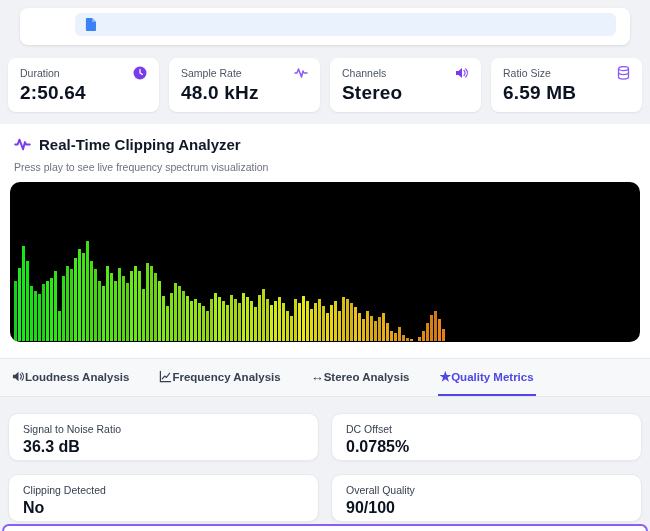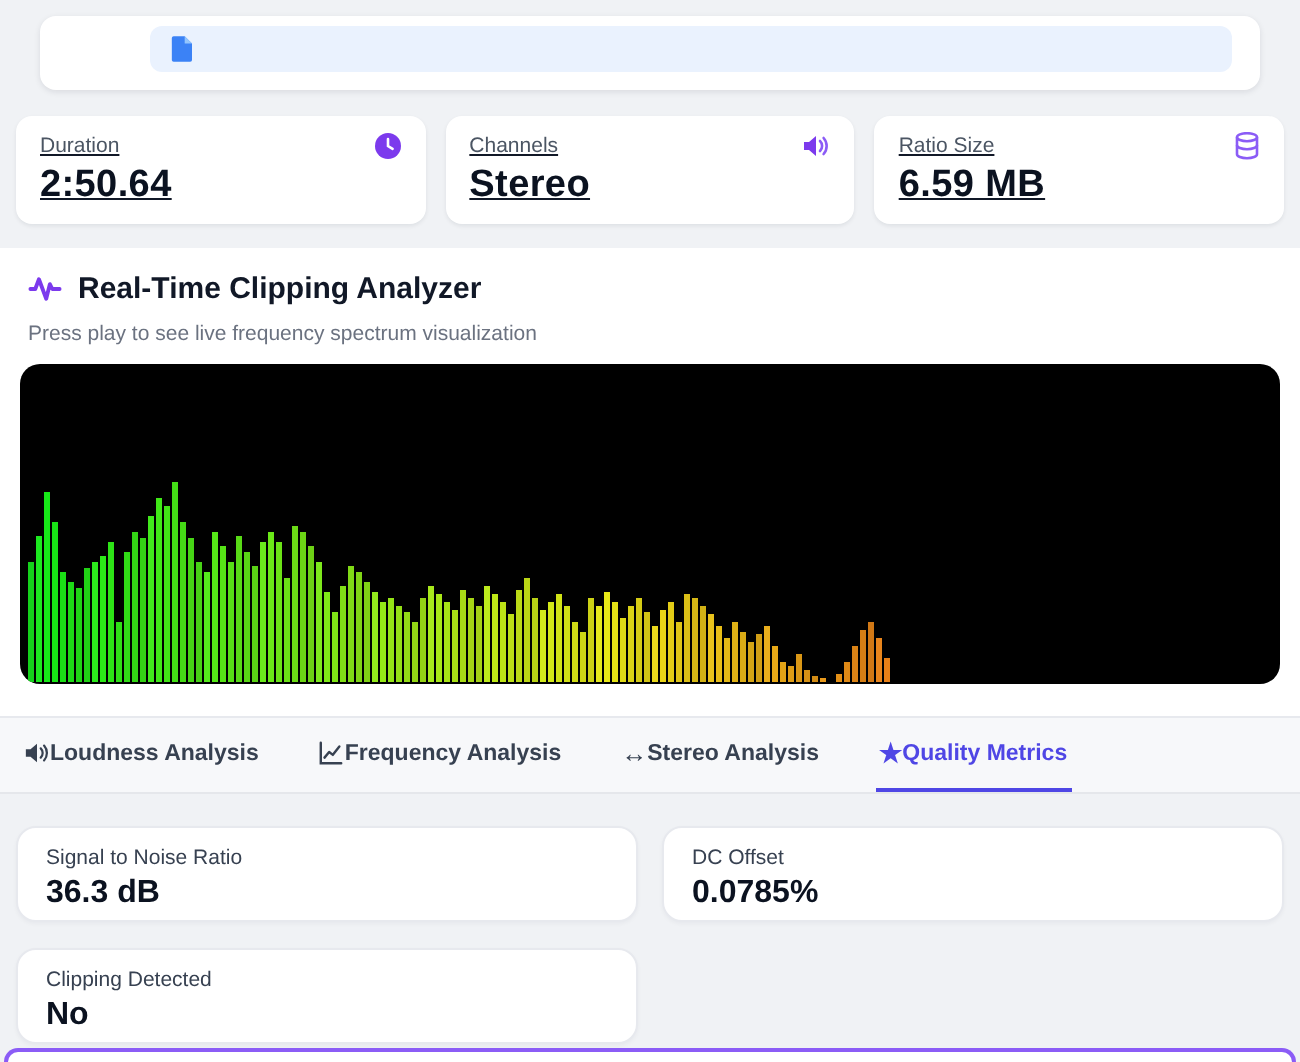--- a/index.html
+++ b/index.html
@@ -29,21 +29,20 @@
     gap:7px;
   }
   .file-pill .fname { font-size:10.5px; font-weight:500; color:#1f2937; white-space:nowrap; overflow:hidden; }
   
   .stats-row { display:flex; gap:10px; margin:13px 8px 0; }
   .stat-card {
     flex:1; height:54px;
     background:#fff; border-radius:8px;
     box-shadow:0 1px 2px rgba(16,24,40,.08);
     padding:8px 12px 6px;
-    text-decoration:underline;
   }
   .stat-top { display:flex; justify-content:space-between; align-items:center; }
   .stat-label { font-size:10.5px; font-weight:500; color:#4b5563; }
   .stat-value { font-size:19px; font-weight:700; color:#0b1220; margin-top:2px; letter-spacing:.2px; }
   
   .spectrum-section {
     margin-top:12px;
     background:#ffffff;
     border-bottom:1px solid #e7e9ee;
     padding:10px 10px 16px;
@@ -130,20 +129,31 @@
       <span class="t-ico">
         <svg width="14" height="14" viewBox="0 0 14 14">
             <circle cx="7" cy="7" r="6.5" fill="#7c3aed"></circle>
             <path d="M7 3.5V7l2.3 1.4" stroke="#fff" stroke-width="1.3" fill="none" stroke-linecap="round"></path>
           </svg>
       </span>
     </div>
     <div class="stat-value">2:50.64</div>
   </div>
 
+  <div class="stat-card">
+    <div class="stat-top">
+      <span class="stat-label">Sample Rate</span>
+      <span class="t-ico">
+        <svg width="14" height="14" viewBox="0 0 14 14">
+            <path d="M1 7h2l1.5-4 3 8L9 5l1 2h3" stroke="#8b5cf6" stroke-width="1.5" fill="none" stroke-linecap="round" stroke-linejoin="round"></path>
+          </svg>
+      </span>
+    </div>
+    <div class="stat-value">48.0 kHz</div>
+  </div>
 
   <div class="stat-card">
     <div class="stat-top">
       <span class="stat-label">Channels</span>
       <span class="t-ico">
         <svg width="14" height="14" viewBox="0 0 14 14">
             <path d="M1 5h2.5L7 2v10L3.5 9H1z" fill="#7c3aed"></path>
             <path d="M9 4.5a3.5 3.5 0 0 1 0 5M10.8 3a6 6 0 0 1 0 8" stroke="#8b5cf6" stroke-width="1.3" fill="none" stroke-linecap="round"></path>
           </svg>
       </span>
@@ -323,15 +333,19 @@
     <div class="metric-value">36.3 dB</div>
   </div>
   <div class="metric-card">
     <div class="metric-label">DC Offset</div>
     <div class="metric-value">0.0785%</div>
   </div>
   <div class="metric-card">
     <div class="metric-label">Clipping Detected</div>
     <div class="metric-value">No</div>
   </div>
+  <div class="metric-card">
+    <div class="metric-label">Overall Quality</div>
+    <div class="metric-value">90/100</div>
+  </div>
 </div>
 
 <div class="footer-next"></div>
 
 </body></html>

